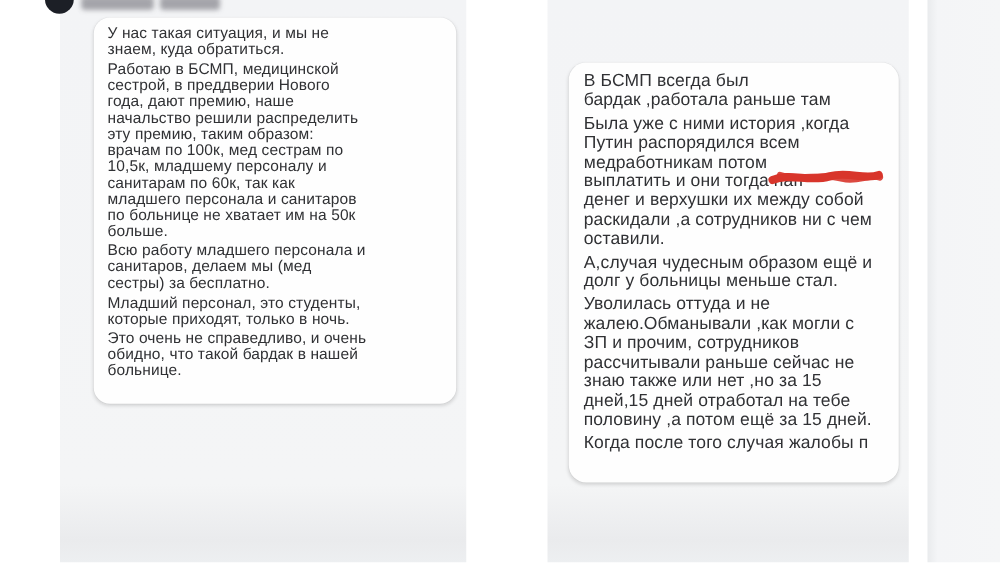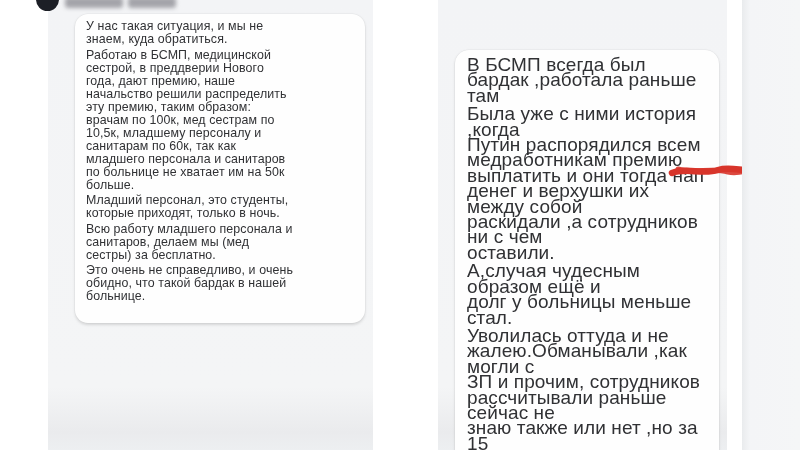--- a/index.html
+++ b/index.html
@@ -33,21 +33,21 @@
     box-shadow:0 1.5px 3px rgba(0,0,0,.13),0 0 0 0.5px rgba(0,0,0,.045);
   }
   #left-bubble{left:27px;top:14px;width:269px;padding:6px 10px 8px 11px;border-radius:13px;}
   #right-bubble{left:17px;top:50px;width:242px;padding:7px 10px 8px 12px;border-radius:14px;}
   .msg{
     margin:0 0 2.5px 0;white-space:pre-line;
     color:#303134;filter:blur(0.32px);
     font-size:12.4px;line-height:13px;letter-spacing:.1px;
   }
   #left-bubble .msg:last-child{margin-bottom:12px;}
-  #right-bubble .msg{font-size:19px;line-height:15.4px;margin:0 0 3px 0;}
+  #right-bubble .msg{font-size:14px;line-height:15.4px;margin:0 0 3px 0;}
   #right-bubble .msg:last-child{margin-bottom:16px;}
   .redacted{position:relative;display:inline;}
   .scribble{
     position:absolute;left:-5px;top:-3px;width:94px;height:18px;
     overflow:visible;pointer-events:none;
   }
 </style>
 </head>
 <body>
 
@@ -62,38 +62,38 @@
 сестрой, в преддверии Нового
 года, дают премию, наше
 начальство решили распределить
 эту премию, таким образом:
 врачам по 100к, мед сестрам по
 10,5к, младшему персоналу и
 санитарам по 60к, так как
 младшего персонала и санитаров
 по больнице не хватает им на 50к
 больше.</p>
-    <p class="msg">Младший персонал, это студенты,
-которые приходят, только в ночь.</p>
     <p class="msg">Всю работу младшего персонала и
 санитаров, делаем мы (мед
 сестры) за бесплатно.</p>
+    <p class="msg">Младший персонал, это студенты,
+которые приходят, только в ночь.</p>
     <p class="msg">Это очень не справедливо, и очень
 обидно, что такой бардак в нашей
 больнице.</p>
   </div>
 </div>
 
 <div class="panel" id="right-panel">
   <div class="bubble" id="right-bubble">
     <p class="msg">В БСМП всегда был
 бардак ,работала раньше там</p>
     <p class="msg"><span>Была уже с ними история ,когда
 Путин распорядился всем
-медработникам премию
+медработникам потом
 выплатить и они тогда </span><span class="redacted"><span>нап</span><svg class="scribble" viewBox="0 0 94 18" xmlns="http://www.w3.org/2000/svg">
             <path d="M4 11 C 18 5, 34 13, 50 8 C 64 4, 78 11, 89 7" stroke="#d8352b" stroke-width="6.5" fill="none" stroke-linecap="round"></path>
             <path d="M10 7 C 26 12, 44 5, 60 10 C 72 13, 82 6, 90 9" stroke="#d8352b" stroke-width="5" fill="none" stroke-linecap="round" opacity="0.9"></path>
           </svg></span><span>
 денег и верхушки их между собой
 раскидали ,а сотрудников ни с чем
 оставили.</span></p>
     <p class="msg">А,случая чудесным образом ещё и
 долг у больницы меньше стал.</p>
     <p class="msg">Уволилась оттуда и не

